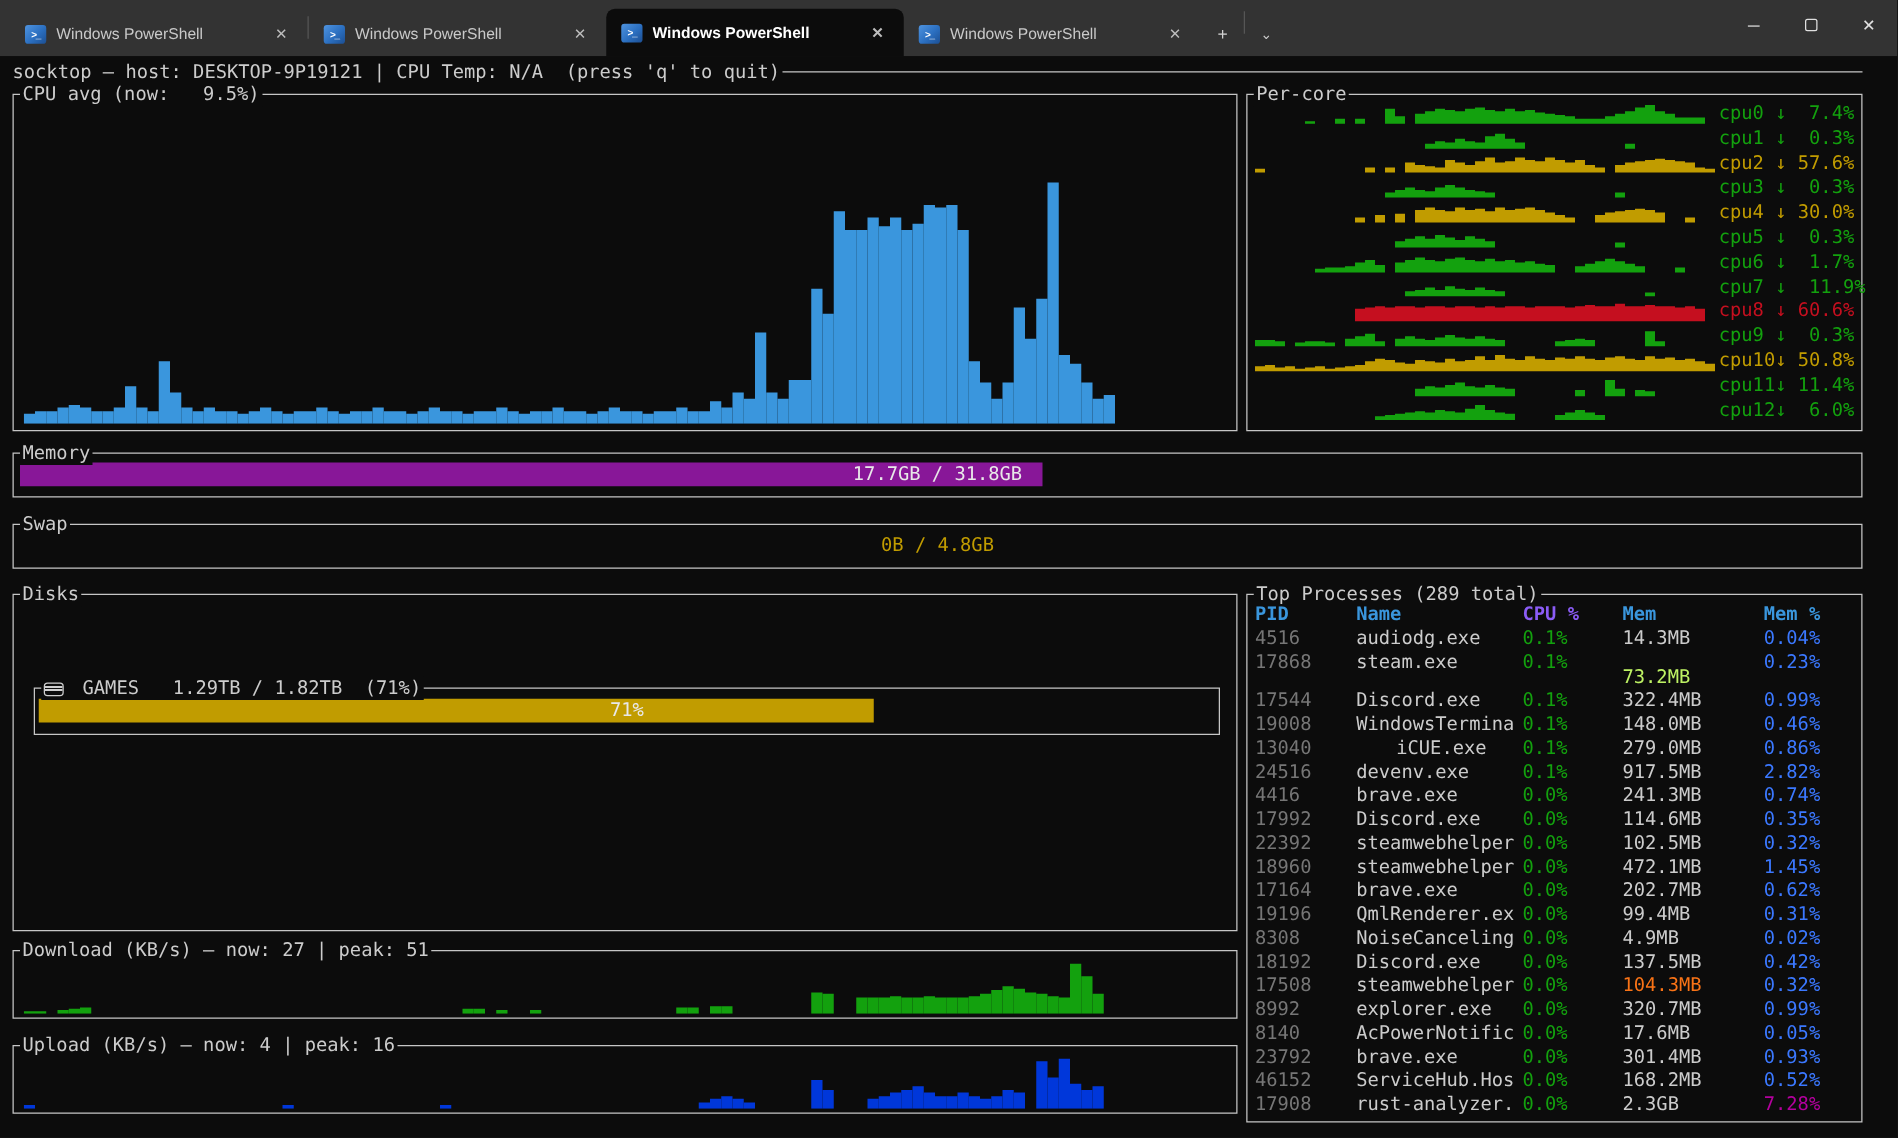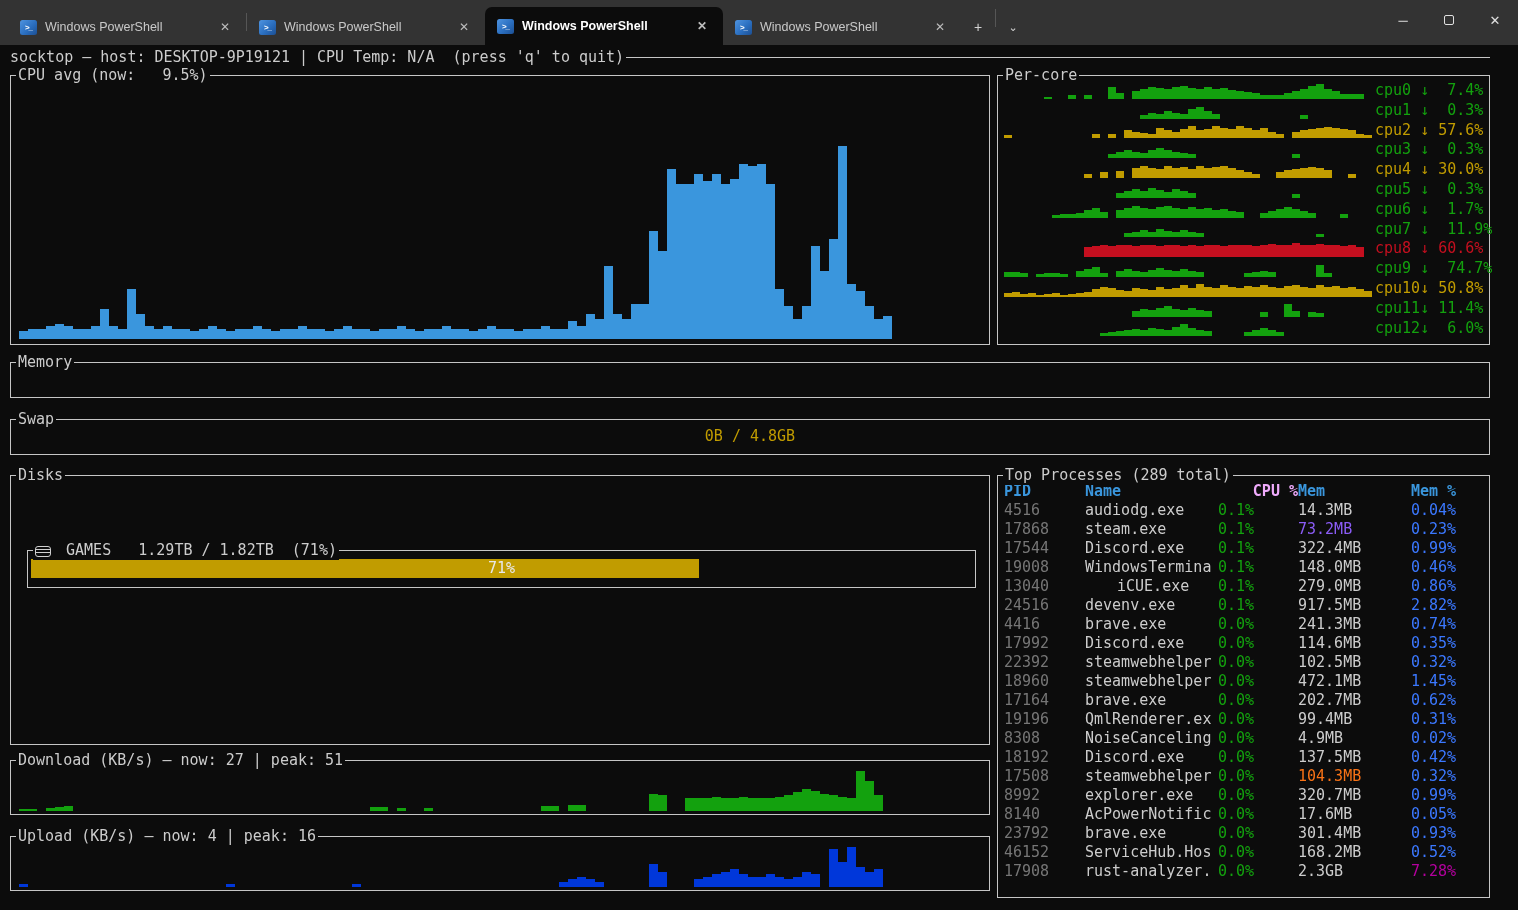--- a/index.html
+++ b/index.html
@@ -722,21 +722,21 @@
               <div style="width: 8px; height: 0px; background: rgb(19, 161, 14);"></div>
               <div style="width: 8px; height: 0px; background: rgb(19, 161, 14);"></div>
               <div style="width: 8px; height: 12px; background: rgb(19, 161, 14);"></div>
               <div style="width: 8px; height: 4px; background: rgb(19, 161, 14);"></div>
               <div style="width: 8px; height: 0px; background: rgb(19, 161, 14);"></div>
               <div style="width: 8px; height: 0px; background: rgb(19, 161, 14);"></div>
               <div style="width: 8px; height: 0px; background: rgb(19, 161, 14);"></div>
               <div style="width: 8px; height: 0px; background: rgb(19, 161, 14);"></div>
               <div style="width: 8px; height: 0px; background: rgb(19, 161, 14);"></div>
             </div>
-            <div class="core-label" style="color: rgb(19, 161, 14);">cpu9 ↓  74.7%</div>
+            <div class="core-label" style="color: rgb(19, 161, 14);">cpu9 ↓  0.3%</div>
           </div>
           <div class="core-row">
             <div class="core-spark" style="width: 370px;">
               <div style="width: 8px; height: 4px; background: rgb(193, 156, 0);"></div>
               <div style="width: 8px; height: 5px; background: rgb(193, 156, 0);"></div>
               <div style="width: 8px; height: 3px; background: rgb(193, 156, 0);"></div>
               <div style="width: 8px; height: 4px; background: rgb(193, 156, 0);"></div>
               <div style="width: 8px; height: 2px; background: rgb(193, 156, 0);"></div>
               <div style="width: 8px; height: 3px; background: rgb(193, 156, 0);"></div>
               <div style="width: 8px; height: 4px; background: rgb(193, 156, 0);"></div>
@@ -882,20 +882,24 @@
               <div style="width: 8px; height: 0px; background: rgb(19, 161, 14);"></div>
               <div style="width: 8px; height: 0px; background: rgb(19, 161, 14);"></div>
             </div>
             <div class="core-label" style="color: rgb(19, 161, 14);">cpu12↓  6.0%</div>
           </div>
         </div>
     </div>
 
     <div class="panel" style="left:10px; top:317px; width:1480px; height:36px;">
       <div class="ptitle">Memory</div>
+      <div class="gauge" id="mem-gauge" style="left:5px; right:5px; top:7px;">
+        <div class="fill" style="width: 55.7%; background: rgb(136, 23, 152);"></div>
+        <div class="glabel" style="color: rgb(232, 232, 232);">17.7GB / 31.8GB</div>
+      </div>
     </div>
 
     <div class="panel" style="left:10px; top:374px; width:1480px; height:36px;">
       <div class="ptitle">Swap</div>
       <div class="gauge" id="swap-gauge" style="left:5px; right:5px; top:7px;">
         <div class="fill" style="width: 0%; background: rgb(193, 156, 0);"></div>
         <div class="glabel" style="color: rgb(193, 156, 0);">0B / 4.8GB</div>
       </div>
     </div>
 
@@ -1116,32 +1120,32 @@
           <div style="width: 9px; height: 18px; background: rgb(0, 55, 218);"></div>
           <div style="width: 9px; height: 0px; background: rgb(0, 55, 218);"></div>
         </div>
     </div>
 
     <div class="panel" style="left:997px; top:430px; width:493px; height:423px;">
       <div class="ptitle">Top Processes (289 total)</div>
       <div class="ptable" id="ptable">
           <span class="phead" style="color: rgb(58, 150, 221);">PID</span>
           <span class="phead" style="color: rgb(58, 150, 221);">Name</span>
-          <span class="phead" style="color: #f0abfc; text-align: right;">CPU %</span>
+          <span class="phead" style="color: #8b5cf6;">CPU %</span>
           <span class="phead" style="color: rgb(58, 150, 221);">Mem</span>
           <span class="phead" style="color: rgb(58, 150, 221);">Mem %</span>
           <span style="color: rgb(118, 118, 118);">4516</span>
           <span style="color: rgb(204, 204, 204);">audiodg.exe</span>
           <span style="color: rgb(19, 161, 14);">0.1%</span>
           <span style="color: rgb(204, 204, 204);">14.3MB</span>
           <span style="color: rgb(59, 120, 255);">0.04%</span>
           <span style="color: rgb(118, 118, 118);">17868</span>
           <span style="color: rgb(204, 204, 204);">steam.exe</span>
           <span style="color: rgb(19, 161, 14);">0.1%</span>
-          <span style="color: #8b5cf6;">73.2MB</span>
+          <span style="color: #bef264; margin-top: 12px;">73.2MB</span>
           <span style="color: rgb(59, 120, 255);">0.23%</span>
           <span style="color: rgb(118, 118, 118);">17544</span>
           <span style="color: rgb(204, 204, 204);">Discord.exe</span>
           <span style="color: rgb(19, 161, 14);">0.1%</span>
           <span style="color: rgb(204, 204, 204);">322.4MB</span>
           <span style="color: rgb(59, 120, 255);">0.99%</span>
           <span style="color: rgb(118, 118, 118);">19008</span>
           <span style="color: rgb(204, 204, 204);">WindowsTermina</span>
           <span style="color: rgb(19, 161, 14);">0.1%</span>
           <span style="color: rgb(204, 204, 204);">148.0MB</span>

